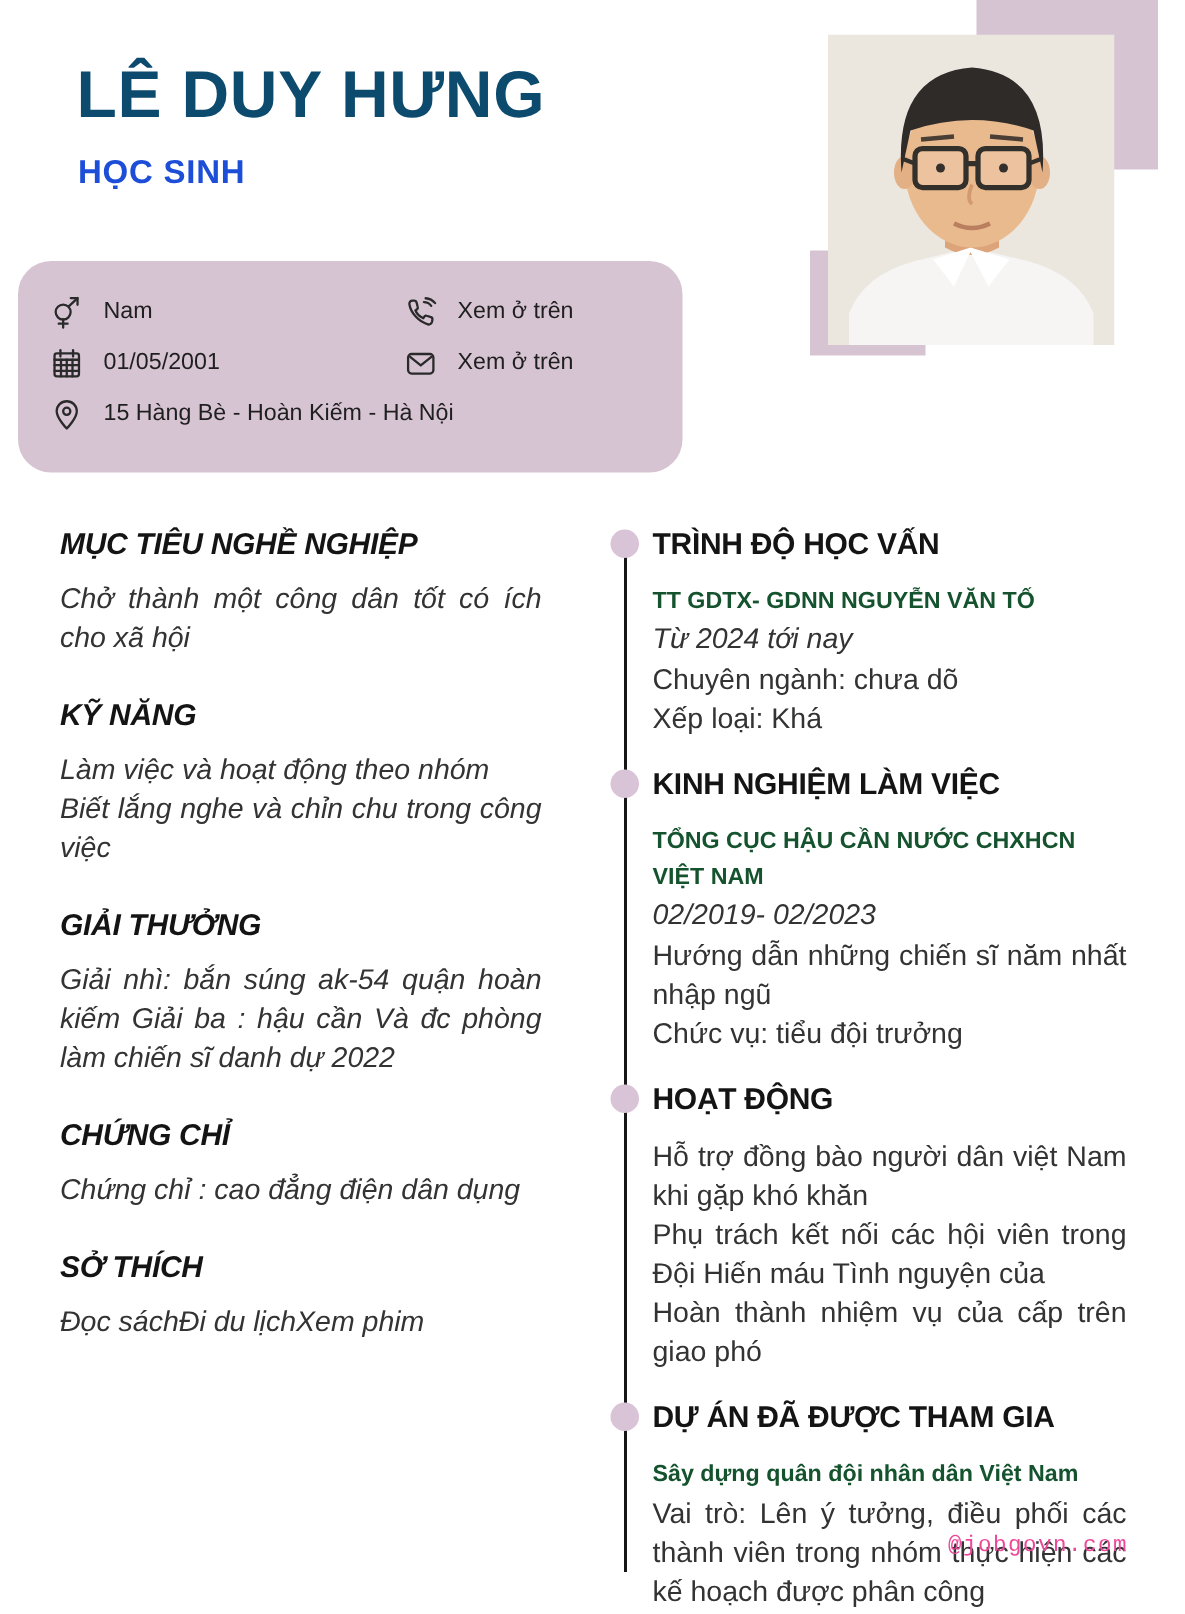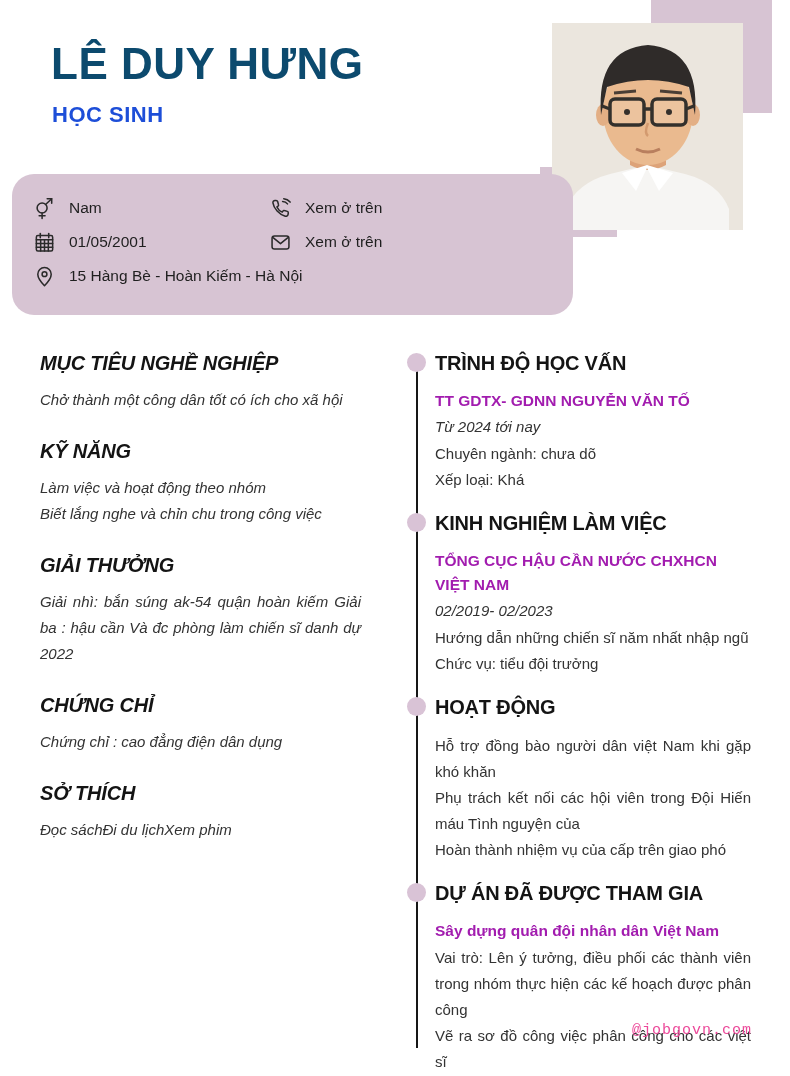--- a/index.html
+++ b/index.html
@@ -22,21 +22,21 @@
   .name{
     position:absolute;left:51px;top:42px;font-size:44px;font-weight:bold;
     color:#0c4a6e;letter-spacing:.5px;line-height:1;white-space:nowrap;
   }
   .role{
     position:absolute;left:52px;top:104px;font-size:22px;font-weight:bold;
     color:#1d4ed8;letter-spacing:.5px;line-height:1;
   }
   
   .info-box{
-    position:absolute;left:12px;top:174px;width:561px;height:141px;
+    position:absolute;left:12px;top:174px;width:443px;height:141px;
     background:var(--mauve);border-radius:22px;padding:17px 14px 0 21px;
     display:grid;grid-template-columns:236px 1fr;grid-auto-rows:34px;
     color:#1f1f1f;
   }
   .info-cell{display:flex;align-items:center;gap:13px;font-size:15.5px;}
   .info-cell.wide{grid-column:1 / span 2;}
   .info-cell svg{flex:0 0 auto;display:block;}
   .ic{stroke:#2a2a2a;fill:none;stroke-width:1.6;stroke-linecap:round;stroke-linejoin:round;}
   
   .col-left{position:absolute;left:40px;top:349px;width:321px;}
@@ -46,22 +46,22 @@
   .sec h2,.rsec h2{
     margin:0 0 10px;font-size:20px;line-height:28px;font-weight:bold;
     color:var(--ink);letter-spacing:-.2px;
   }
   .rsec{margin:0 0 16px;}
   .rsec h2{position:relative;margin:0 0 12px;}
   .rsec h2 .dot{
     position:absolute;left:-28px;top:4px;width:19px;height:19px;border-radius:50%;
     background:var(--bullet);
   }
-  .sec p,.rsec p{margin:0;font-size:15px;line-height:26px;color:var(--body);text-align:justify;}
-  .rsec .org{font-weight:bold;font-size:15.5px;line-height:24px;margin:0 0 2px;color:#a21caf;text-align:left;}
+  .sec p,.rsec p{margin:0;font-size:19px;line-height:26px;color:var(--body);text-align:justify;}
+  .rsec .org{font-weight:bold;font-size:15.5px;line-height:24px;margin:0 0 2px;color:#14532d;text-align:left;}
   .rsec .period{font-style:italic;line-height:24px;margin:0 0 2px;text-align:left;}
   
   .watermark{
     position:absolute;top:1022px;right:38px;
     font-family:"Liberation Mono",monospace;font-size:15px;color:#ec4899;letter-spacing:1px;
   }
 </style>
 </head>
 <body>
 

